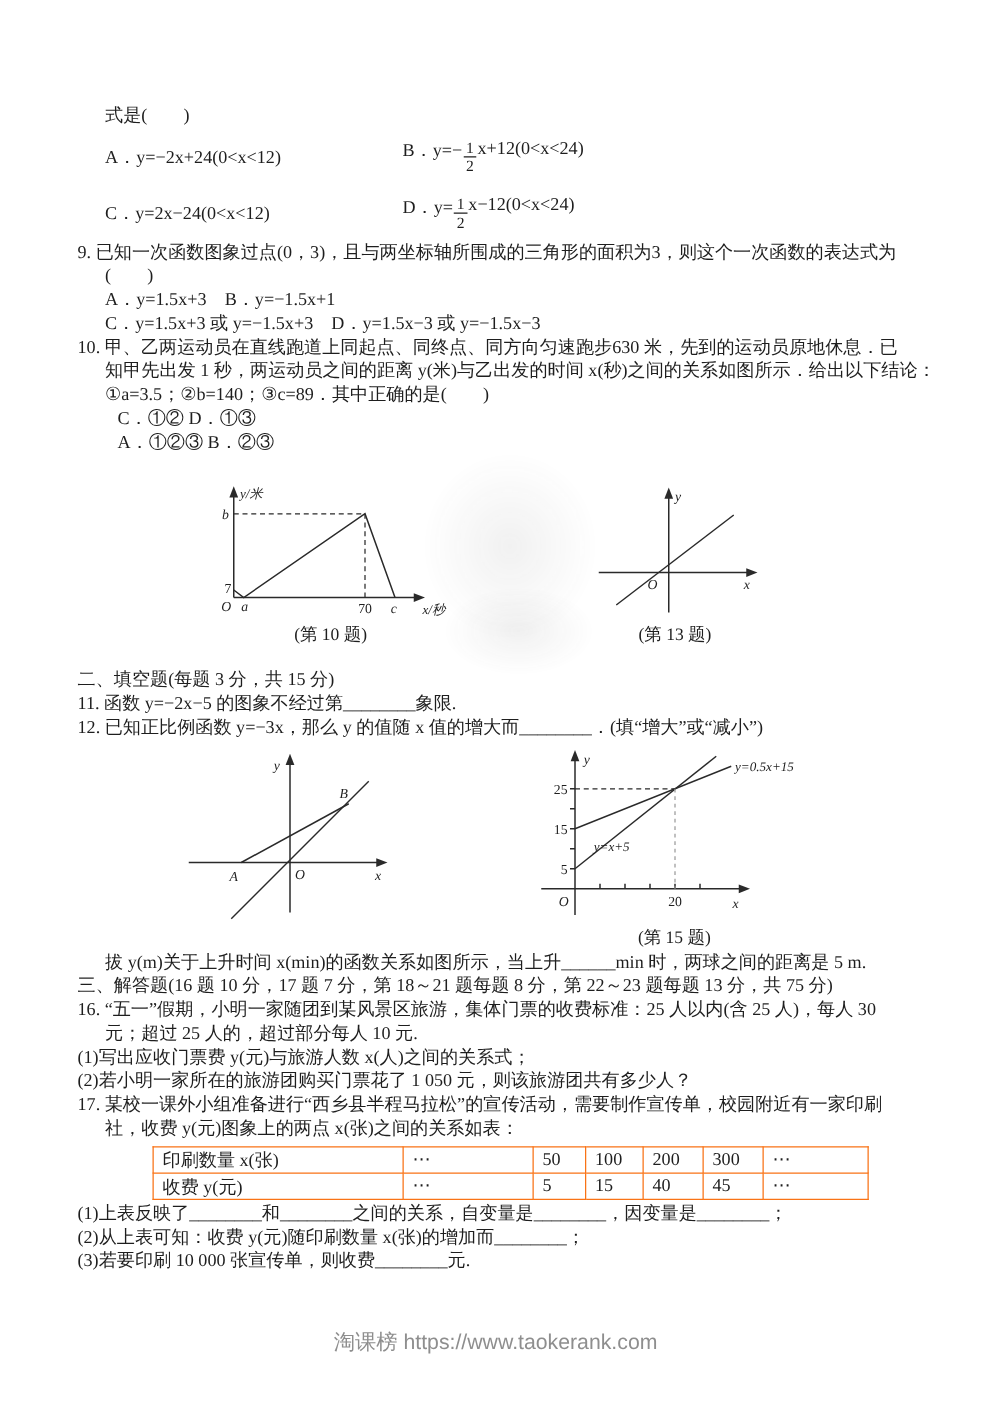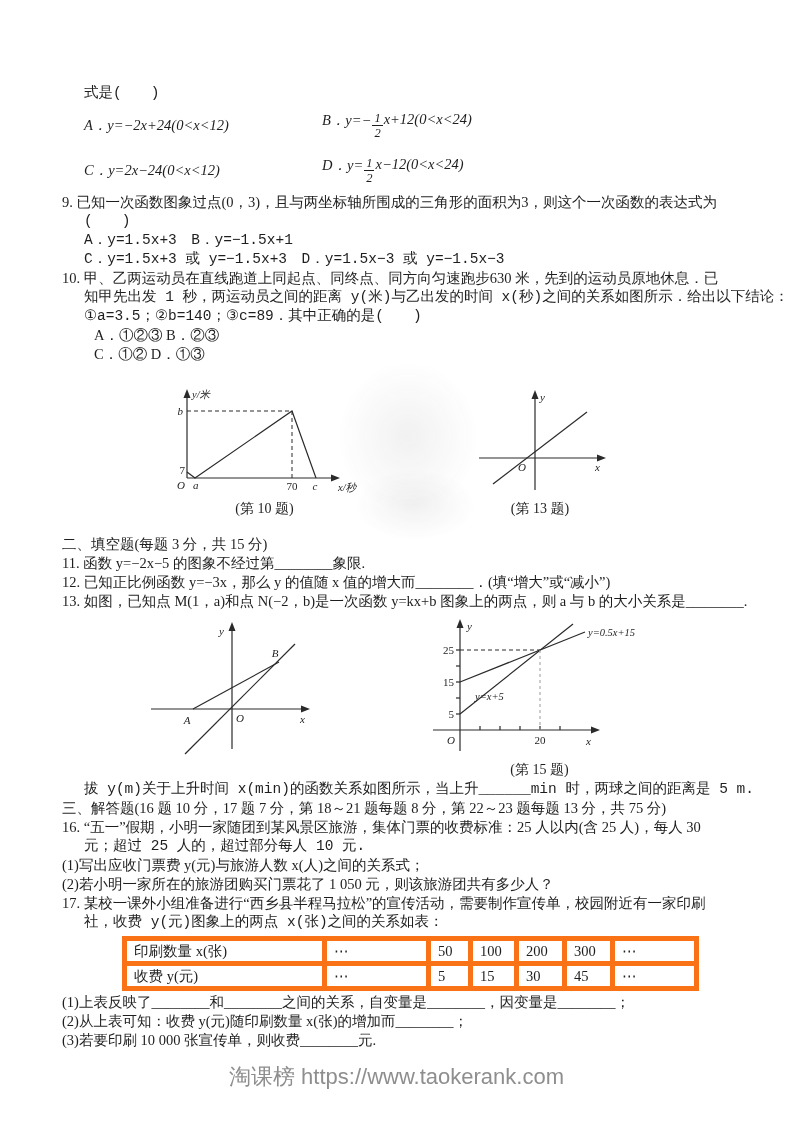--- a/index.html
+++ b/index.html
@@ -4,24 +4,24 @@
 <style>
   html,body { margin:0; padding:0; }
   body {
     width:793px; height:1122px; background:#ffffff; position:relative;
     font-family:"Liberation Serif","DejaVu Serif",serif;
     color:#1e1e1e; overflow:hidden;
   }
   .page { position:relative; width:793px; height:1122px; }
   .content { padding:84px 48px 0 62px; font-size:14.5px; }
   .ln { line-height:19px; white-space:nowrap; }
-  .ind { padding-left:22px;font-family:Liberation Mono, monospace; }
+  .ind { padding-left:22px; }
   .ind2 { padding-left:32px; }
   
-  .optrow { display:flex; align-items:center; height:45px; padding-left:22px;font-style:italic; }
+  .optrow { display:flex; align-items:center; height:45px; padding-left:22px; }
   .optfirst { display:inline-block; width:238px; }
   .optsecond { display:inline-flex; align-items:flex-start; }
   .frac { display:inline-flex; flex-direction:column; align-items:center;
           vertical-align:middle; margin:0 1px; font-size:12.5px; line-height:1.15; }
   .frac .num { border-bottom:1px solid #1e1e1e; padding:0 2px; }
   .frac .den { padding:0 2px; }
   
   .figrow { display:flex; align-items:flex-start; }
   .figrow1 { margin-top:22px; }
   .figrow2 { margin-top:6px; }
@@ -29,29 +29,29 @@
   .figcap { text-align:center; font-size:14px; line-height:21px; }
   svg { display:block; }
   svg text { font-family:"Liberation Serif","DejaVu Serif",serif; fill:#1e1e1e; }
   .axis, .curve { stroke:#2a2a2a; stroke-width:1.2; fill:none; }
   .dash { stroke:#2a2a2a; stroke-width:1; fill:none; stroke-dasharray:4 3; }
   .dashlight { stroke:#9a9a9a; stroke-width:1; fill:none; stroke-dasharray:3 3; }
   .arrow { fill:#2a2a2a; }
   
   table.qtable { border-collapse:collapse; table-layout:fixed; width:572px;
                  margin:4px 0 1px 60px; }
-  table.qtable td { border:5px solid #f97316; font-size:14.5px; height:20px;
+  table.qtable td { border:1px solid #f97316; font-size:14.5px; height:20px;
                     padding:0 7px; white-space:nowrap; }
   
   .smudge { position:absolute; pointer-events:none;
             background:radial-gradient(closest-side, rgba(60,60,60,0.07), rgba(60,60,60,0.0));
             filter:blur(1px); }
   .footer { position:absolute; top:1062px; left:0; width:793px; text-align:center;
             font-family:"Liberation Sans","DejaVu Sans",sans-serif;
-            font-size:22px; color:#8e8e8e; }
+            font-size:17px; color:#8e8e8e; }
   .mt2 { margin-top:2px; } .mt4 { margin-top:16px; }
 </style>
 </head>
 <body>
 
 <div class="page">
   <div class="smudge" style="left:338px; top:362px; width:140px; height:150px;"></div>
   <div class="smudge" style="left:355px; top:470px; width:120px; height:70px;"></div>
 
   <div class="content">
@@ -83,22 +83,22 @@
     </div>
 
     <div class="ln">9. 已知一次函数图象过点(0，3)，且与两坐标轴所围成的三角形的面积为3，则这个一次函数的表达式为</div>
     <div class="ln ind">(　　)</div>
     <div class="ln ind">A．y=1.5x+3　B．y=−1.5x+1</div>
     <div class="ln ind">C．y=1.5x+3 或 y=−1.5x+3　D．y=1.5x−3 或 y=−1.5x−3</div>
 
     <div class="ln">10. 甲、乙两运动员在直线跑道上同起点、同终点、同方向匀速跑步630 米，先到的运动员原地休息．已</div>
     <div class="ln ind">知甲先出发 1 秒，两运动员之间的距离 y(米)与乙出发的时间 x(秒)之间的关系如图所示．给出以下结论：</div>
     <div class="ln ind">①a=3.5；②b=140；③c=89．其中正确的是(　　)</div>
+    <div class="ln ind2">C．①② D．①③</div>
     <div class="ln ind2">A．①②③ B．②③</div>
-    <div class="ln ind2">C．①② D．①③</div>
 
     <div class="figrow figrow1">
       <div class="fig" style="margin-left:95px;">
         <svg width="215" height="112" viewBox="0 0 215 112">
           <line class="axis" x1="30" y1="92" x2="30" y2="9"></line>
           <polygon class="arrow" points="26.5,12 30,3 33.5,12"></polygon>
           <line class="axis" x1="30" y1="92" x2="177" y2="92"></line>
           <polygon class="arrow" points="174,88.5 183,92 174,95.5"></polygon>
           <polyline class="curve" points="30,86 38,92 135,25 159,92"></polyline>
           <line class="dash" x1="30" y1="25" x2="135" y2="25"></line>
@@ -126,21 +126,20 @@
           <text x="130" y="85" font-size="11" font-style="italic">x</text>
           <text x="61" y="85" font-size="11" font-style="italic" text-anchor="end">O</text>
         </svg>
         <div class="figcap">(第 13 题)</div>
       </div>
     </div>
 
     <div class="ln mt4">二、填空题(每题 3 分，共 15 分)</div>
     <div class="ln">11. 函数 y=−2x−5 的图象不经过第________象限.</div>
     <div class="ln">12. 已知正比例函数 y=−3x，那么 y 的值随 x 值的增大而________．(填“增大”或“减小”)</div>
-    <div class="ln">13. 如图，已知点 M(1，a)和点 N(−2，b)是一次函数 y=kx+b 图象上的两点，则 a 与 b 的大小关系是________.</div>
 
     <div class="figrow figrow2">
       <div class="fig" style="margin-left:75px;">
         <svg width="190" height="138" viewBox="0 0 190 138">
           <line class="axis" x1="95" y1="132" x2="95" y2="11"></line>
           <polygon class="arrow" points="91.5,14 95,5 98.5,14"></polygon>
           <line class="axis" x1="14" y1="92" x2="167" y2="92"></line>
           <polygon class="arrow" points="164,88.5 173,92 164,95.5"></polygon>
           <line class="curve" x1="48" y1="137" x2="158" y2="27"></line>
           <line class="curve" x1="56" y1="92" x2="142" y2="45"></line>
@@ -216,21 +215,21 @@
         <td>100</td>
         <td>200</td>
         <td>300</td>
         <td>⋯</td>
       </tr>
       <tr>
         <td>收费 y(元)</td>
         <td>⋯</td>
         <td>5</td>
         <td>15</td>
-        <td>30</td>
+        <td>40</td>
         <td>45</td>
         <td>⋯</td>
       </tr>
     </tbody>
       </table>
 
     <div class="ln mt2">(1)上表反映了________和________之间的关系，自变量是________，因变量是________；</div>
     <div class="ln">(2)从上表可知：收费 y(元)随印刷数量 x(张)的增加而________；</div>
     <div class="ln">(3)若要印刷 10 000 张宣传单，则收费________元.</div>
 

